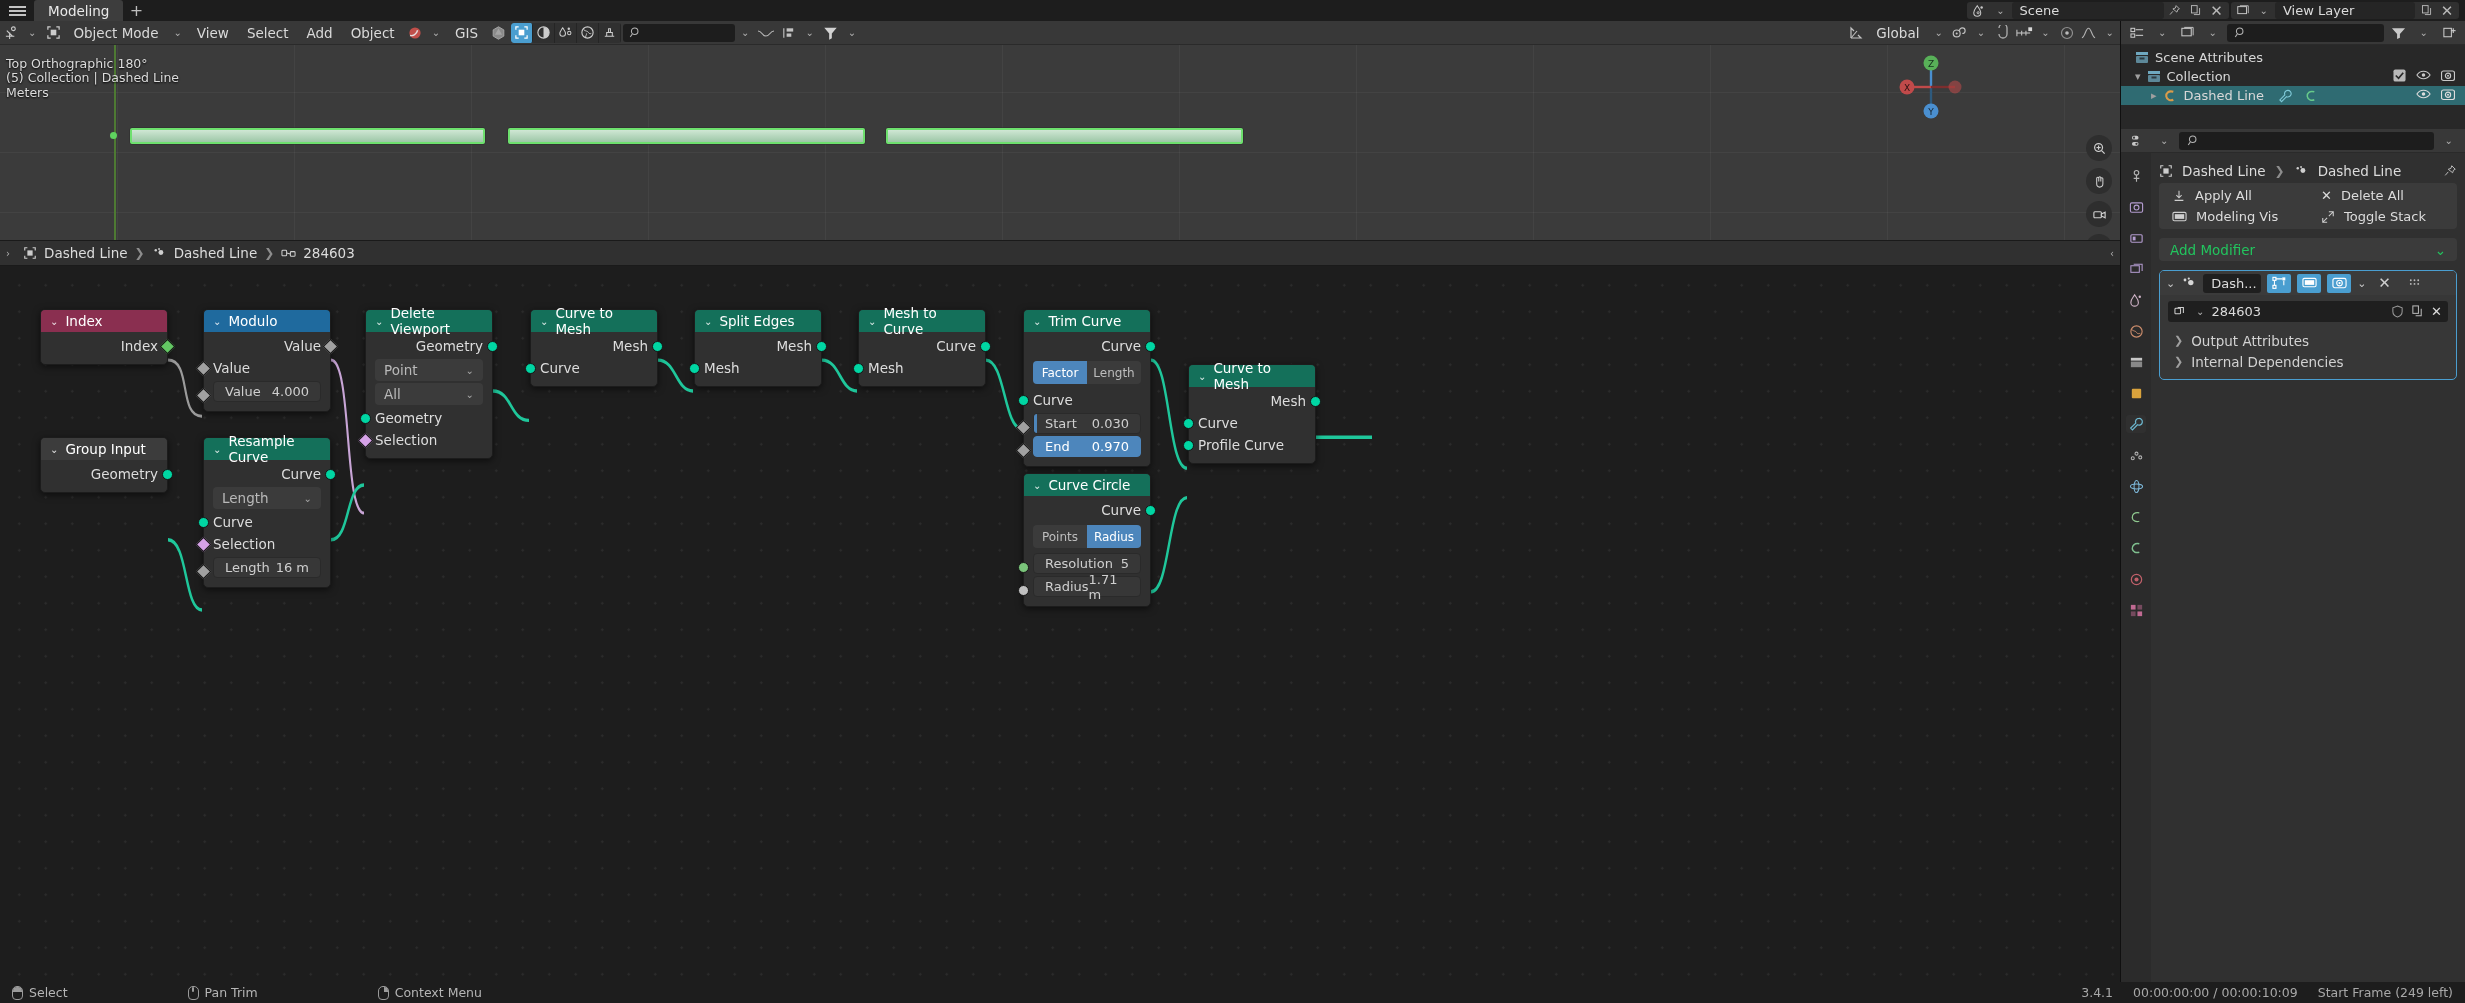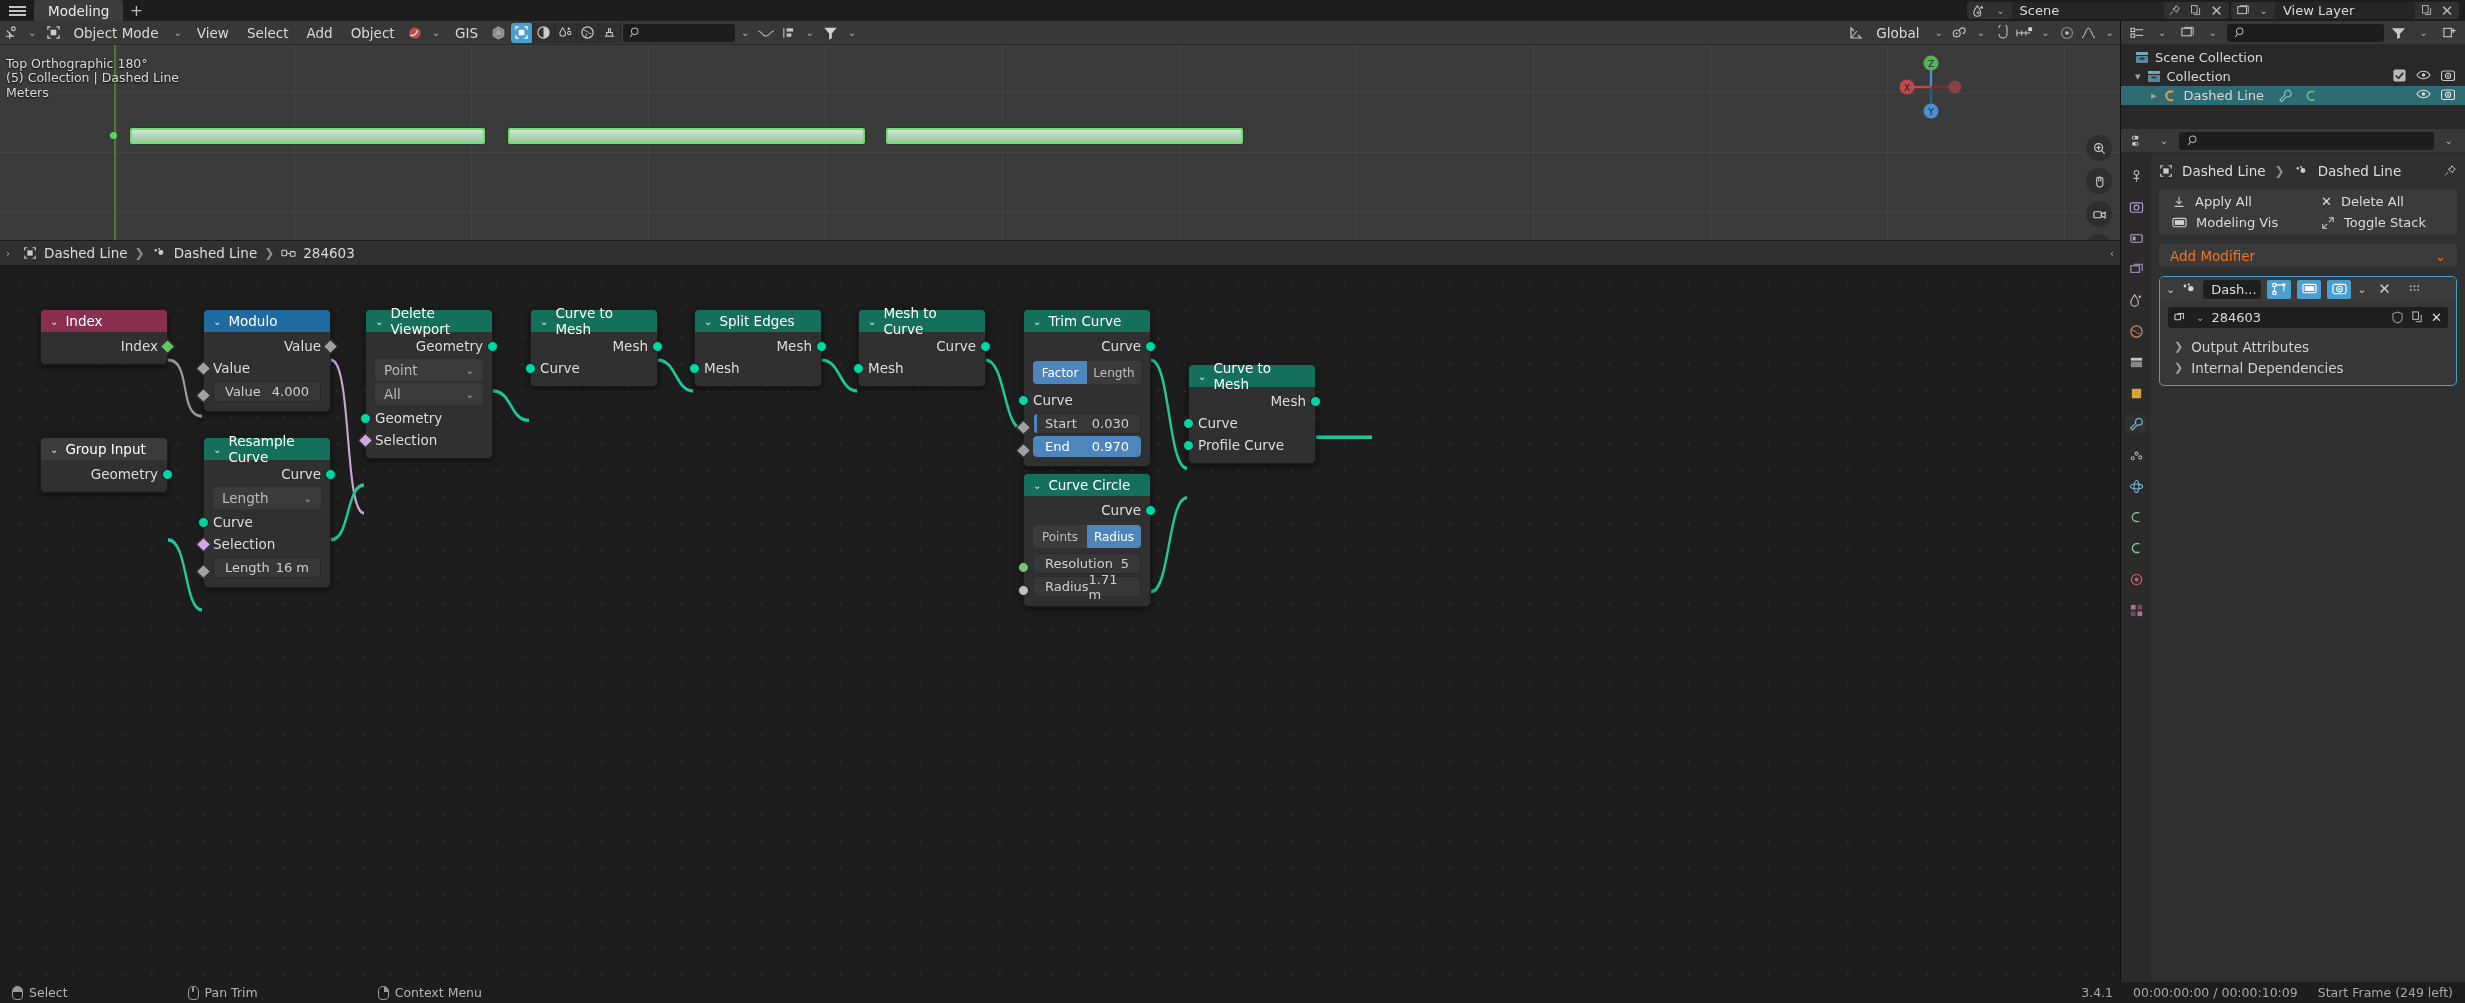--- a/index.html
+++ b/index.html
@@ -105,24 +105,24 @@
 
   
   .prophdr { height:24px; background:#383838; display:flex; align-items:center; gap:5px; padding:0 6px; border-bottom:1px solid #2a2a2a; flex:none;}
   .propsearch { flex:1; height:18px; background:#1d1d1d; border-radius:3px; display:flex; align-items:center; padding-left:8px; color:#8d8d8d;}
   .propbody { flex:1; display:flex; background:#303030; min-height:0; }
   .ptabs { width:30px; background:#2b2b2b; display:flex; flex-direction:column; align-items:center; padding-top:14px; gap:13px; flex:none;}
   .ptab { width:20px; height:18px; display:flex; align-items:center; justify-content:center; font-size:13px; color:#b4b4b4; border-radius:3px;}
   .ptab.active { background:#303030; }
   .pcontent { flex:1; padding:6px 8px 0 8px; min-width:0; }
   .pbread { height:24px; display:flex; align-items:center; gap:9px; font-size:13.5px; color:#dcdcdc;}
-  .pbtns { margin-top:6px; background:#3b3b3b; border-radius:4px; padding:2px 0; }
+  .pbtns { background:#3b3b3b; border-radius:4px; padding:2px 0; }
   .pbtnrow { display:flex; height:21px; align-items:center; font-size:13px; color:#dcdcdc;}
   .pbtnrow > div { flex:1; display:flex; align-items:center; gap:9px; padding-left:13px;}
-  .addmod { margin-top:9px; height:23px; background:#3b3b3b; border-radius:4px; display:flex; align-items:center; justify-content:space-between; padding:0 11px; font-size:13.5px; color:#f97316;}
+  .addmod { margin-top:9px; height:23px; background:#3b3b3b; border-radius:4px; display:flex; align-items:center; justify-content:space-between; padding:0 11px; font-size:13.5px; color:#22c55e;}
   .modpanel { margin-top:9px; border:1px solid #4a9ed0; border-radius:5px; background:#373737; padding-bottom:7px;}
   .modhdr { height:24px; display:flex; align-items:center; gap:6px; padding:0 6px; background:#3b3b3b; border-radius:4px 4px 0 0;}
   .modname { background:#1f1f1f; height:19px; border-radius:3px; display:flex; align-items:center; padding:0 8px; font-size:13px; color:#dcdcdc; width:58px;}
   .modtg { width:24px; height:19px; display:flex; align-items:center; justify-content:center; border-radius:2px; color:#cfcfcf;}
   .modtg.on { background:#4a9ed0; color:#fff; }
   .ngfield { margin:6px 8px 0 8px; height:21px; background:#1f1f1f; border-radius:3px; display:flex; align-items:center; gap:7px; padding:0 6px; font-size:13px; color:#dcdcdc;}
   .ngfield .val { flex:1; }
   .proprow { height:21px; display:flex; align-items:center; gap:8px; padding:0 14px; font-size:13.5px; color:#d2d2d2;}
   .smallchev { color:#a0a0a0; font-size:11px; }
   .ic { display:inline-flex; align-items:center; justify-content:center; }
@@ -756,21 +756,21 @@
 
       <div class="outliner">
         <div class="olrow" style="padding-left:14px">
           <span class="ic">
             <svg width="14" height="13" viewBox="0 0 14 13">
                 <rect x="1" y="1" width="12" height="3" fill="#6fa8bf"></rect>
                 <rect x="1" y="5" width="12" height="7" rx="1" fill="#6fa8bf" opacity=".75"></rect>
                 <rect x="4.5" y="6.5" width="5" height="2" fill="#2c3b42"></rect>
               </svg>
           </span>
-          <span>Scene Collection</span>
+          <span>Scene Attributes</span>
         </div>
         <div class="olrow" style="padding-left:14px">
           <span class="smallchev">▾</span>
           <span class="ic">
             <svg width="14" height="13" viewBox="0 0 14 13">
                 <rect x="1" y="1" width="12" height="3" fill="#6fa8bf"></rect>
                 <rect x="1" y="5" width="12" height="7" rx="1" fill="#6fa8bf" opacity=".75"></rect>
                 <rect x="4.5" y="6.5" width="5" height="2" fill="#2c3b42"></rect>
               </svg>
           </span>

